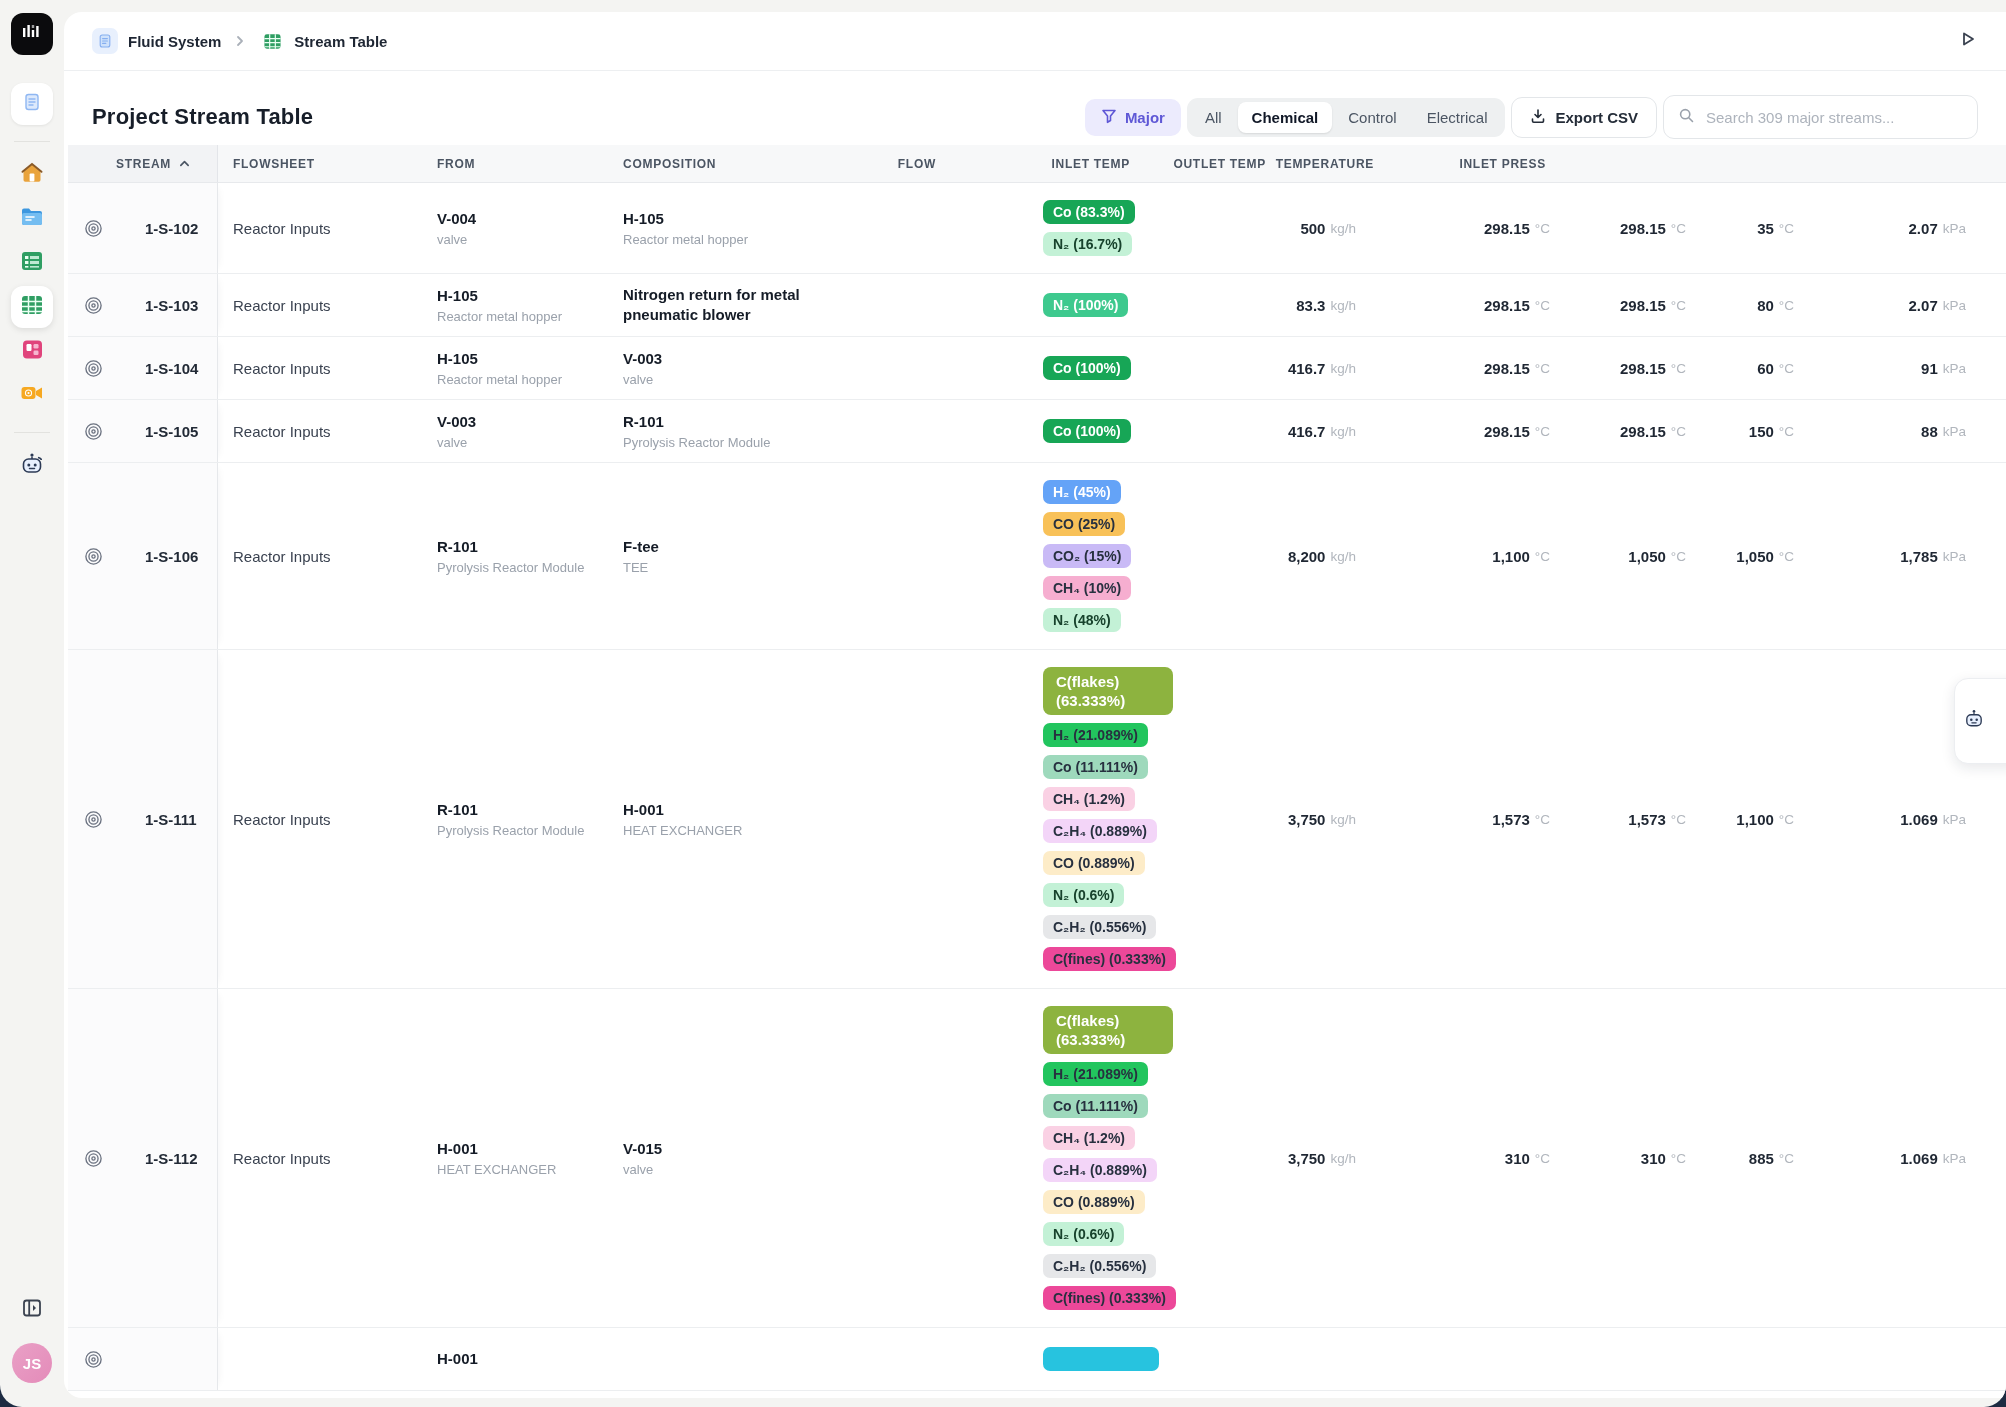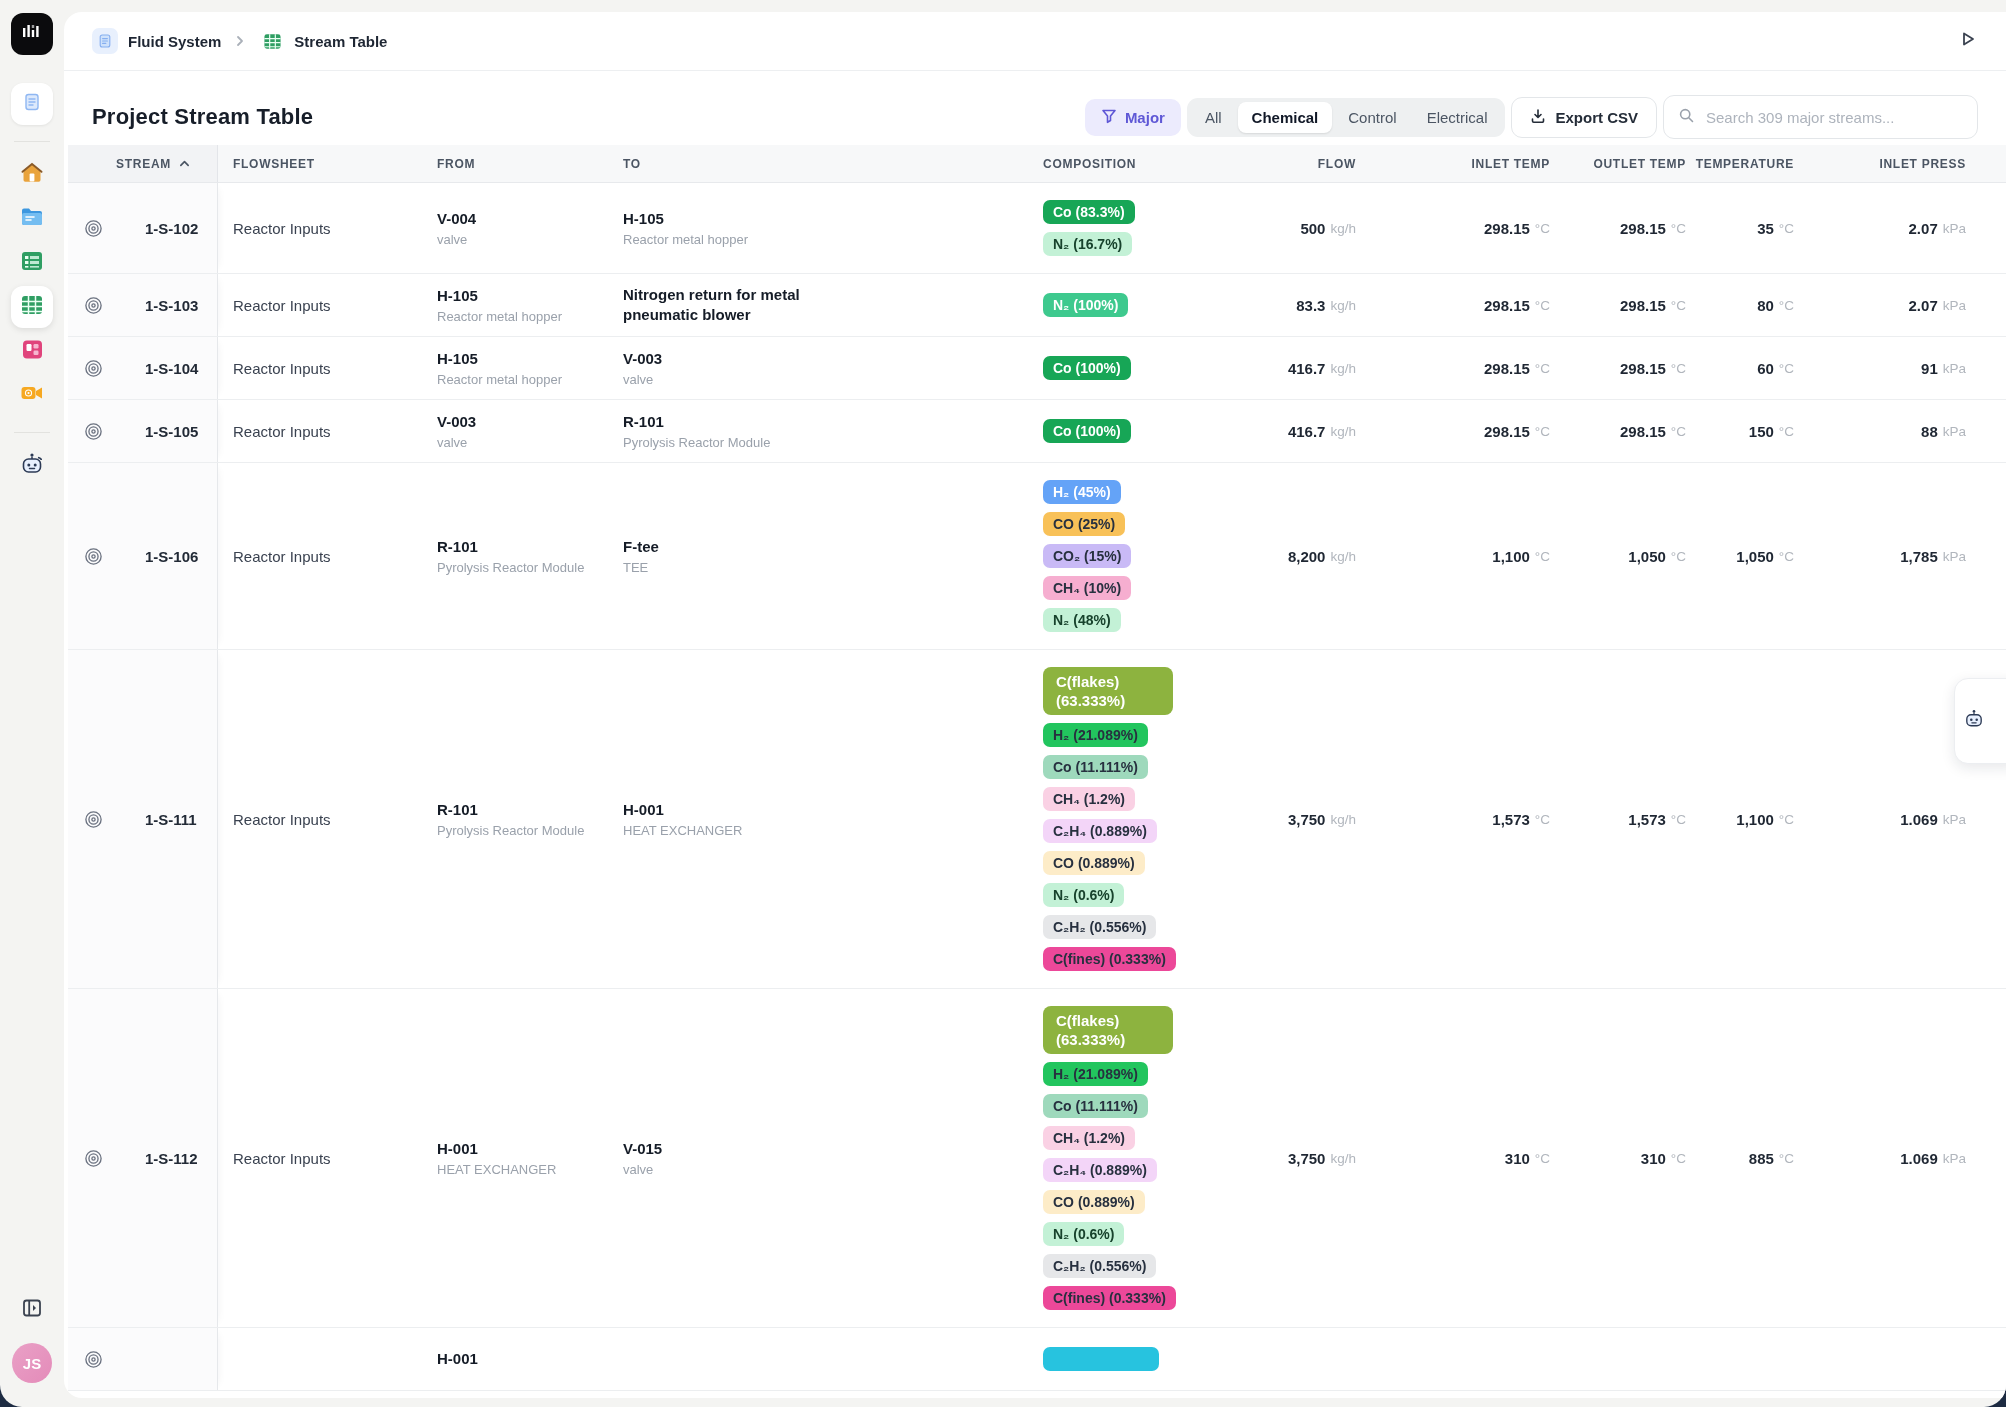--- a/index.html
+++ b/index.html
@@ -285,23 +285,20 @@
                 <path d="M2 8l4-4 4 4" fill="none" stroke="#4b5563" stroke-width="1.8" stroke-linecap="round" stroke-linejoin="round"></path>
               </svg>
             </span>
           </div>
           <div class="th" style="width: 219px; flex: 0 0 auto; padding-left: 15px;">
             <span>FLOWSHEET</span>
           </div>
           <div class="th" style="width: 186px; flex: 0 0 auto;">
             <span>FROM</span>
           </div>
-          <div class="th" style="width: 420px; flex: 0 0 auto;">
-            <span>TO</span>
-          </div>
           <div class="th" style="width: 225px; flex: 0 0 auto;">
             <span>COMPOSITION</span>
           </div>
           <div class="th right" style="width: 88px; flex: 0 0 auto;">
             <span>FLOW</span>
           </div>
           <div class="th right" style="width: 194px; flex: 0 0 auto;">
             <span>INLET TEMP</span>
           </div>
           <div class="th right" style="width: 136px; flex: 0 0 auto;">

